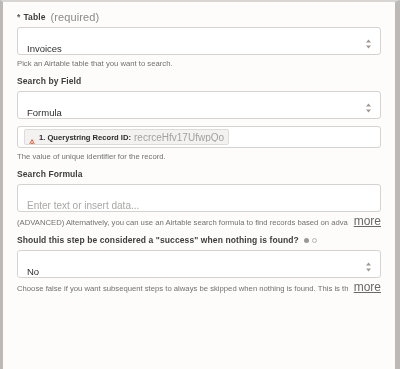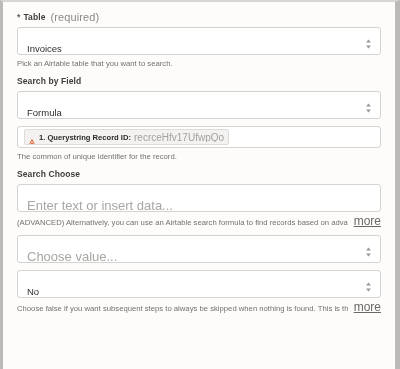--- a/index.html
+++ b/index.html
@@ -77,21 +77,21 @@
   }
   .control-value {
     font-size: 9.5px;
     color: #2e2e2e;
     line-height: 12px;
     white-space: nowrap;
     overflow: hidden;
     text-overflow: ellipsis;
   }
   .control-placeholder {
-    font-size: 13px;
+    font-size: 10px;
     color: #a9a7a5;
     line-height: 12px;
     white-space: nowrap;
     overflow: hidden;
   }
   .selector-icon {
     position: absolute;
     right: 8px;
     top: 50%;
     transform: translateY(-50%);
@@ -239,50 +239,48 @@
             <svg width="8" height="8" viewBox="0 0 8 8">
               <path d="M4 0.6 L7.3 6.8 L0.7 6.8 Z" fill="none" stroke="#e8613c" stroke-width="1"></path>
               <circle cx="4" cy="4.6" r="1" fill="#e8613c"></circle>
             </svg>
           </span>
           <span class="token-label">1. Querystring Record ID:</span>
           <span class="token-value">recrceHfv17UfwpQo</span>
         </span>
       </div>
       <div class="helper">
-        <span class="helper-text">The common of unique identifier for the record.</span>
-      </div>
-    </div>
-
-    <div class="field">
-      <div class="field-label">
-        <span>Search Choose</span>
+        <span class="helper-text">The value of unique identifier for the record.</span>
+      </div>
+    </div>
+
+    <div class="field">
+      <div class="field-label">
+        <span>Search Formula</span>
       </div>
       <div class="control">
         <span class="control-placeholder">Enter text or insert data...</span>
       </div>
       <div class="helper">
         <span class="helper-text">(ADVANCED) Alternatively, you can use an Airtable search formula to find records based on advanced conditions and...</span>
         <span class="more-link">more</span>
       </div>
     </div>
 
     <div class="field">
-      <div class="control">
-        <span class="control-placeholder">Choose value...</span>
-        <span class="selector-icon">
-          <svg width="7" height="11" viewBox="0 0 7 11">
-            <path d="M3.5 1 L6 4 L1 4 Z" fill="#9b9896"></path>
-            <path d="M3.5 10 L1 7 L6 7 Z" fill="#9b9896"></path>
-          </svg>
-        </span>
-      </div>
-    </div>
-
-    <div class="field">
+    </div>
+
+    <div class="field">
+      <div class="field-label">
+        <span>Should this step be considered a "success" when nothing is found?</span>
+        <span class="label-dots">
+          <span class="dot-filled"></span>
+          <span class="dot-hollow"></span>
+        </span>
+      </div>
       <div class="control">
         <span class="control-value">No</span>
         <span class="selector-icon">
           <svg width="7" height="11" viewBox="0 0 7 11">
             <path d="M3.5 1 L6 4 L1 4 Z" fill="#9b9896"></path>
             <path d="M3.5 10 L1 7 L6 7 Z" fill="#9b9896"></path>
           </svg>
         </span>
       </div>
       <div class="helper">

